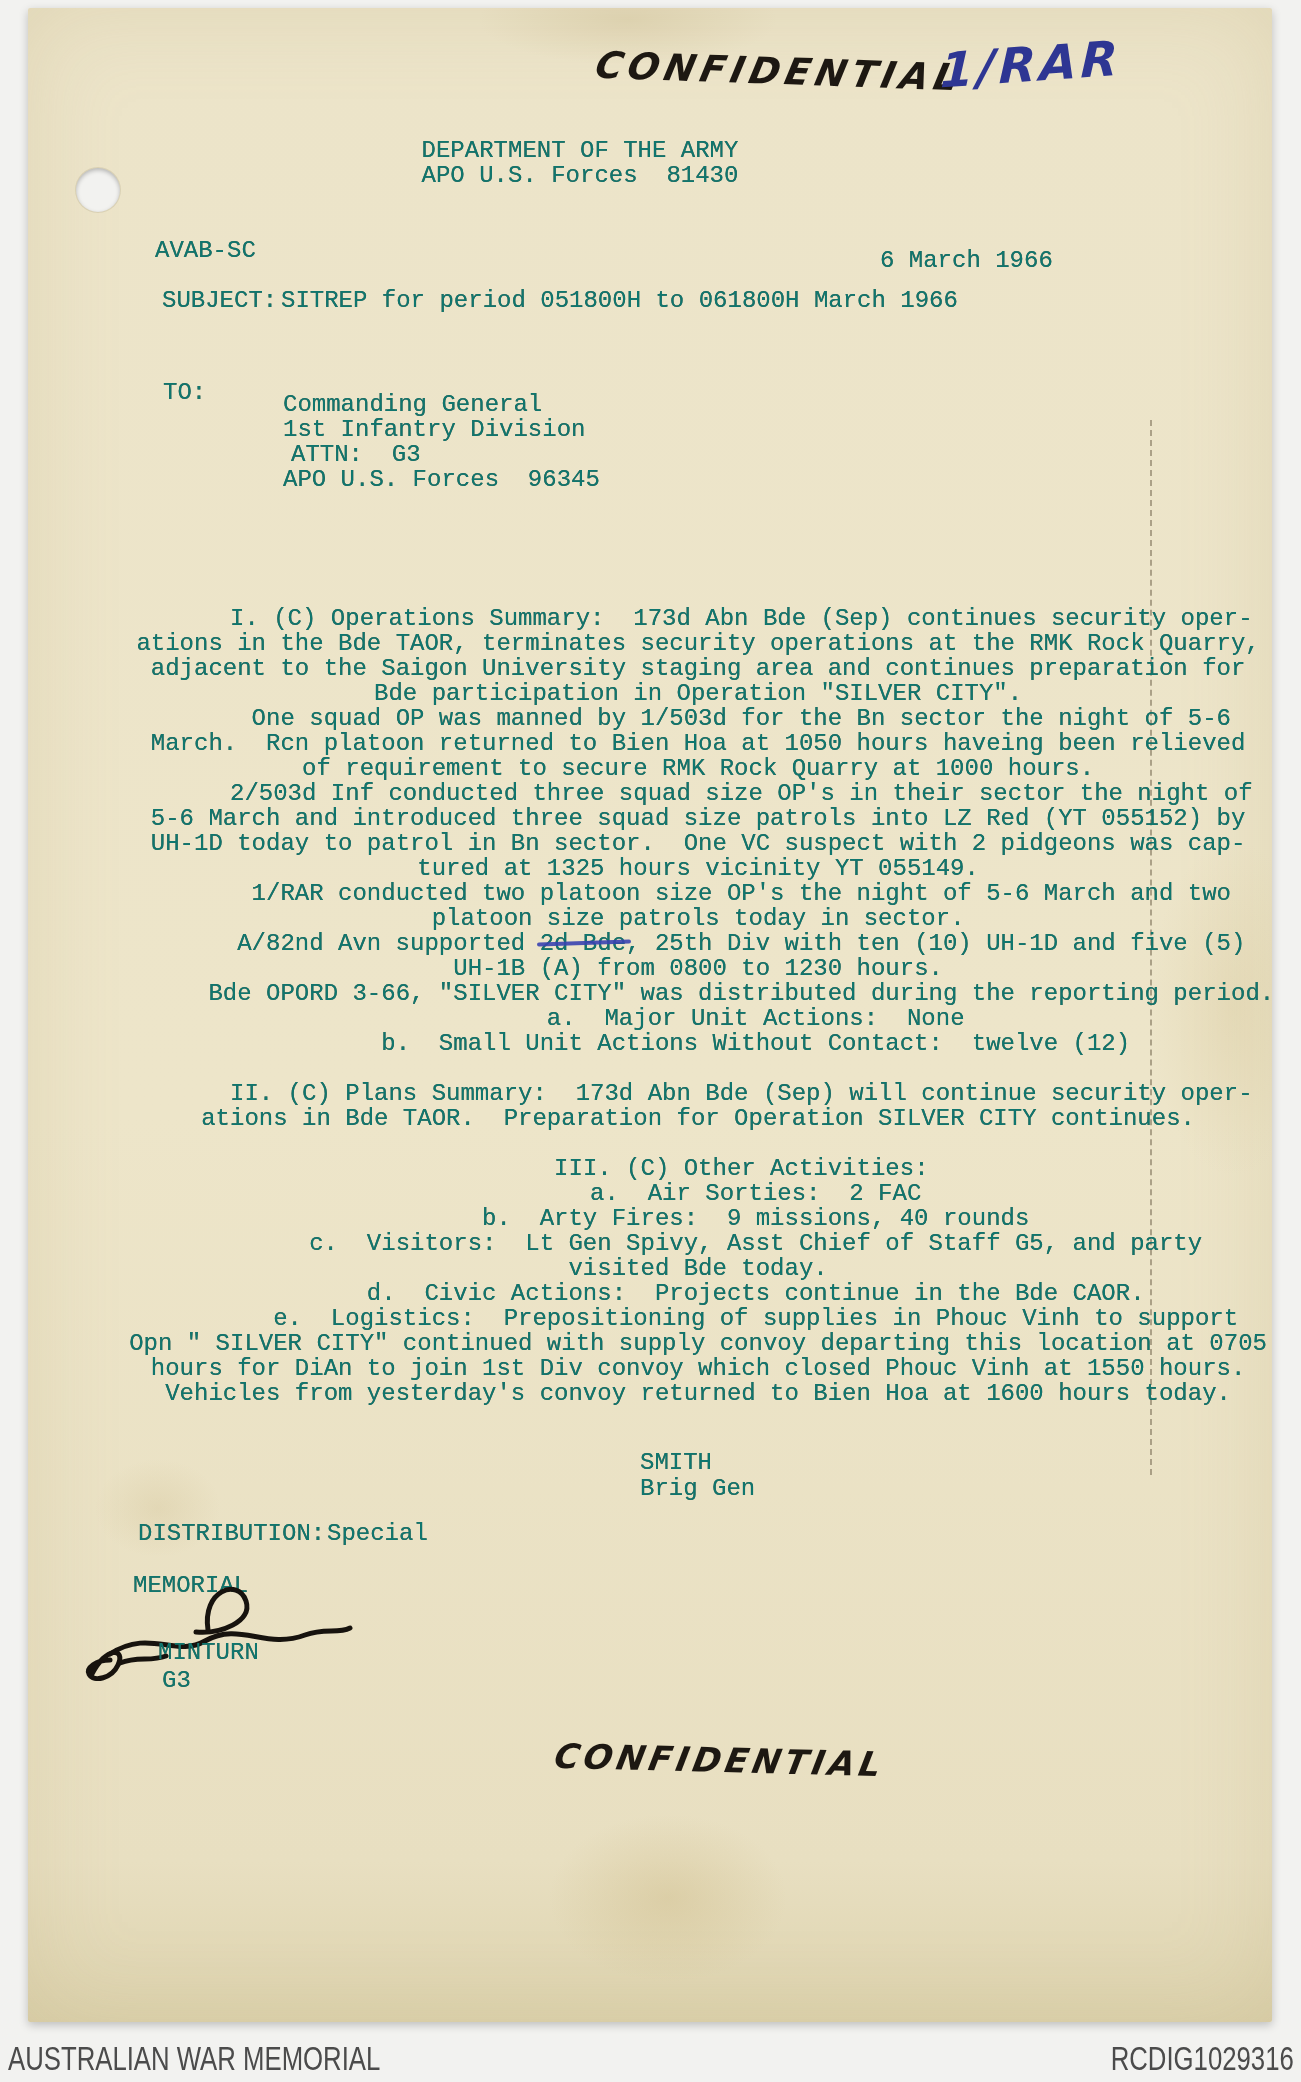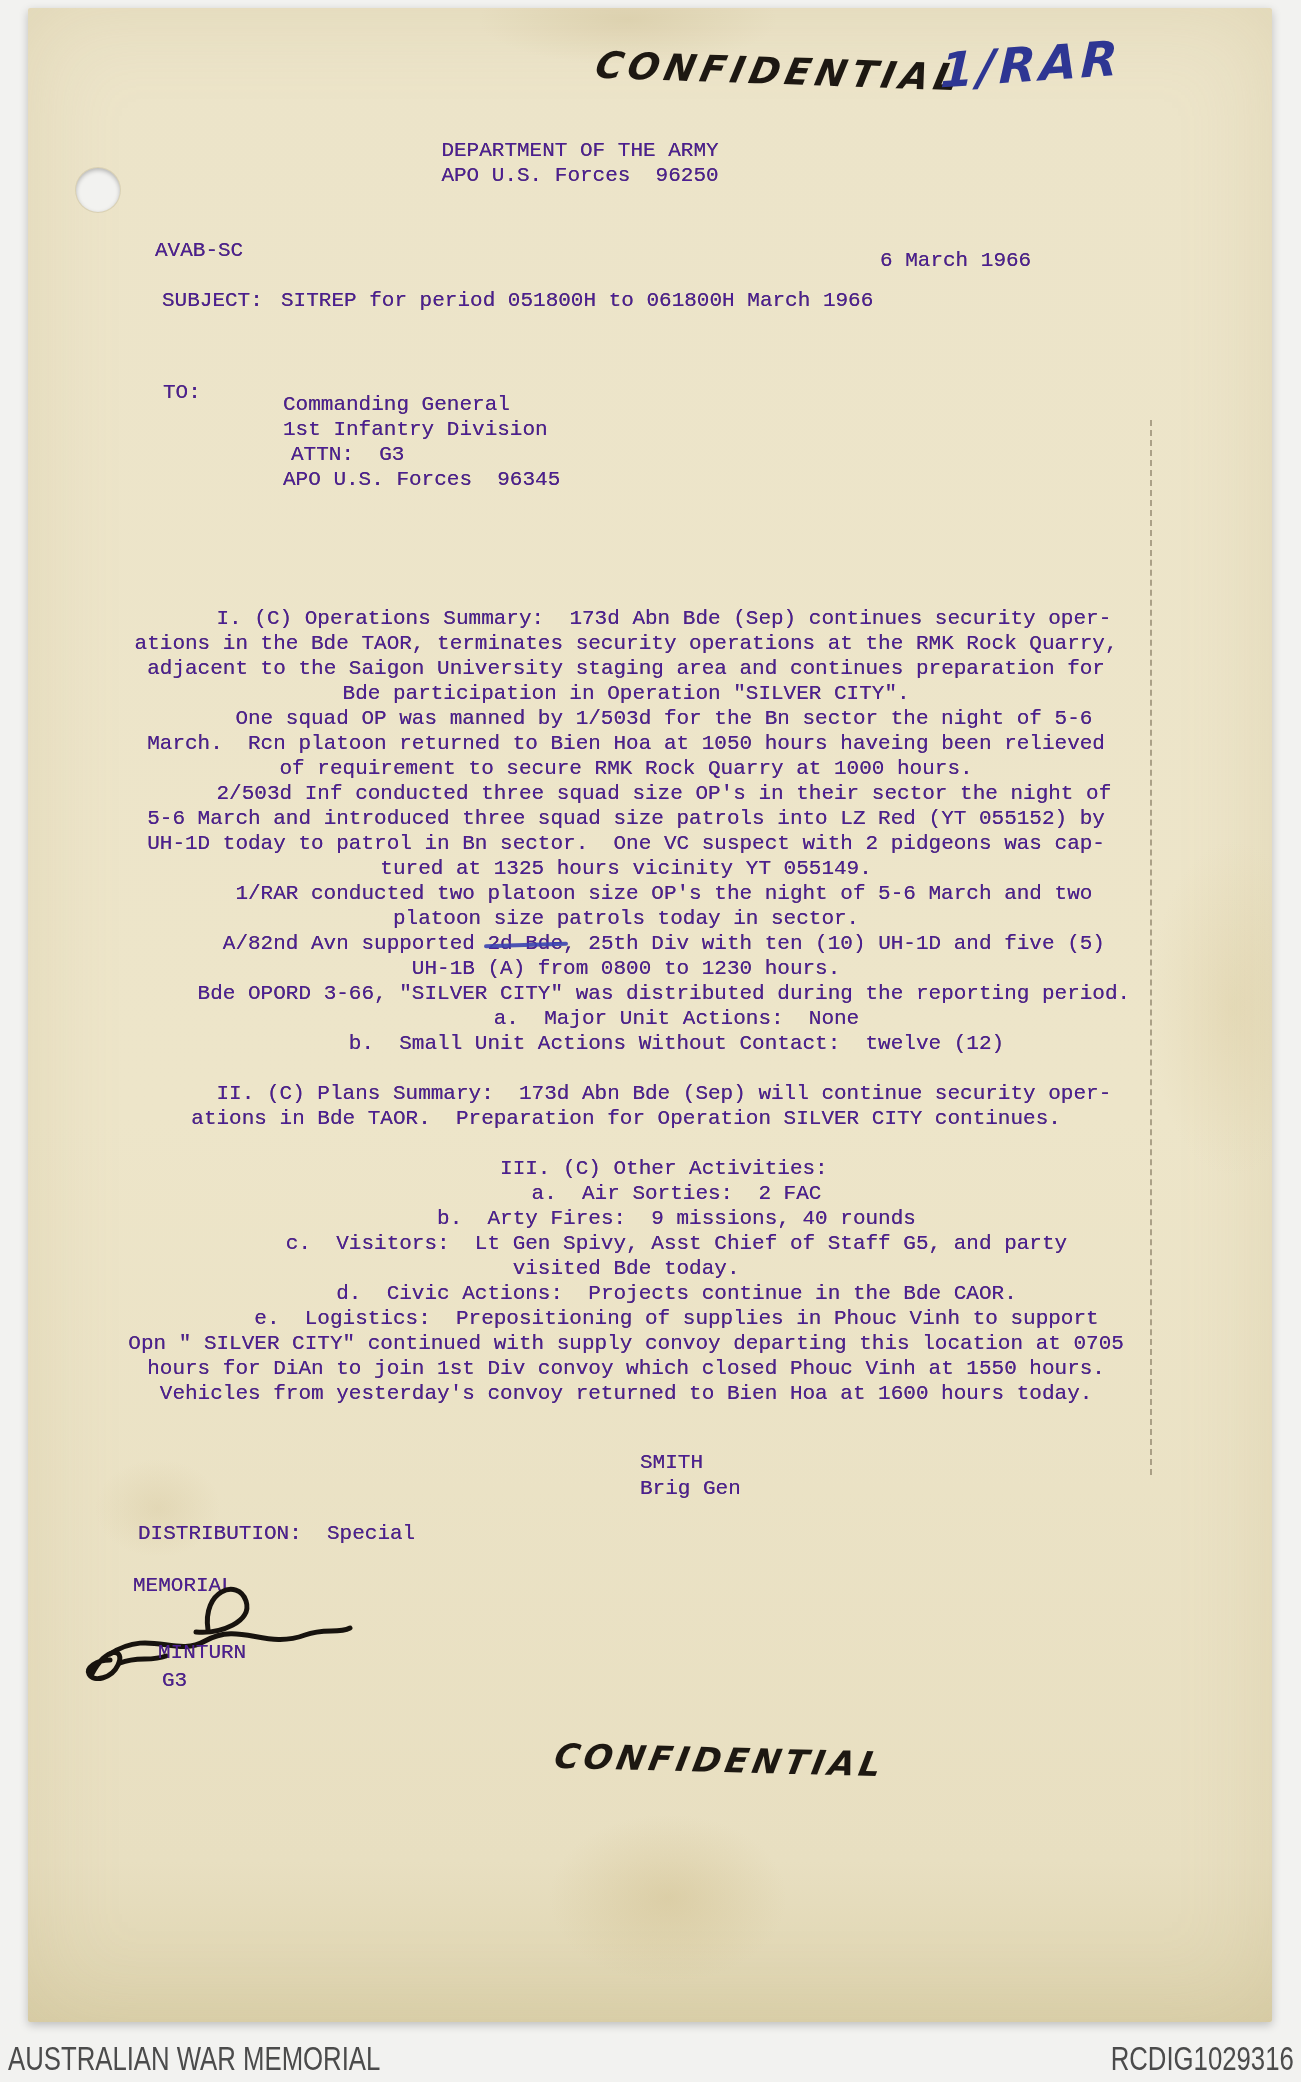--- a/index.html
+++ b/index.html
@@ -14,21 +14,21 @@
          background:
            radial-gradient(170px 120px at 640px 1890px, rgba(196,174,116,.30), rgba(196,174,116,0) 70%),
            radial-gradient(90px 70px at 130px 1500px, rgba(190,168,112,.18), rgba(190,168,112,0) 70%),
            radial-gradient(120px 240px at 1205px 1000px, rgba(205,185,130,.22), rgba(205,185,130,0) 70%),
            radial-gradient(200px 60px at 600px 12px, rgba(180,158,104,.20), rgba(180,158,104,0) 75%);}
   .punch-hole{position:absolute;left:76px;top:168px;width:44px;height:44px;border-radius:50%;
          background:#f2f2f0;box-shadow:inset 0 2px 4px rgba(0,0,0,.25), 0 0 0 1px rgba(120,105,70,.15);}
   .fold-line{position:absolute;left:1150px;top:420px;height:1055px;width:0;
          border-left:2px dashed rgba(80,66,46,.42);}
   .typed{position:absolute;font-family:"Liberation Mono","DejaVu Sans Mono",monospace;
-         font-size:21px;line-height:25px;color:#4c1d95;white-space:pre;
+         font-size:24px;line-height:25px;color:#0f766e;white-space:pre;
          text-shadow:0 0 .6px rgba(52,45,34,.75);}
   .letterhead{left:110px;top:138px;width:940px;text-align:center;}
   .office-symbol{left:155px;top:238px;text-align:right;}
   .doc-date{left:880px;top:248px;}
   .subject-label{left:162px;top:288px;}
   .subject-value{left:281px;top:288px;}
   .to-label{left:155px;top:380px;margin-left:8px;}
   .addr1{left:283px;top:392px;}
   .addr2{left:283px;top:417px;}
   .addr3{left:283px;top:442px;margin-left:8px;}
@@ -64,21 +64,21 @@
 <div class="scan">
 
   <div class="paper"></div>
   <div class="stains"></div>
   <div class="punch-hole"></div>
   <div class="fold-line"></div>
 
   <span class="hw hw-conf-top">CONFIDENTIAL</span>
   <span class="hw hw-rar">1/RAR</span>
 
-  <div class="typed letterhead"><div>DEPARTMENT OF THE ARMY</div><div>APO U.S. Forces  96250</div></div>
+  <div class="typed letterhead"><div>DEPARTMENT OF THE ARMY</div><div>APO U.S. Forces  81430</div></div>
 
   <span class="typed office-symbol">AVAB-SC</span>
   <span class="typed doc-date">6 March 1966</span>
 
   <span class="typed subject-label">SUBJECT:</span>
   <span class="typed subject-value">SITREP for period 051800H to 061800H March 1966</span>
 
   <span class="typed to-label">TO:</span>
   <span class="typed addr1">Commanding General</span>
   <span class="typed addr2">1st Infantry Division</span>

